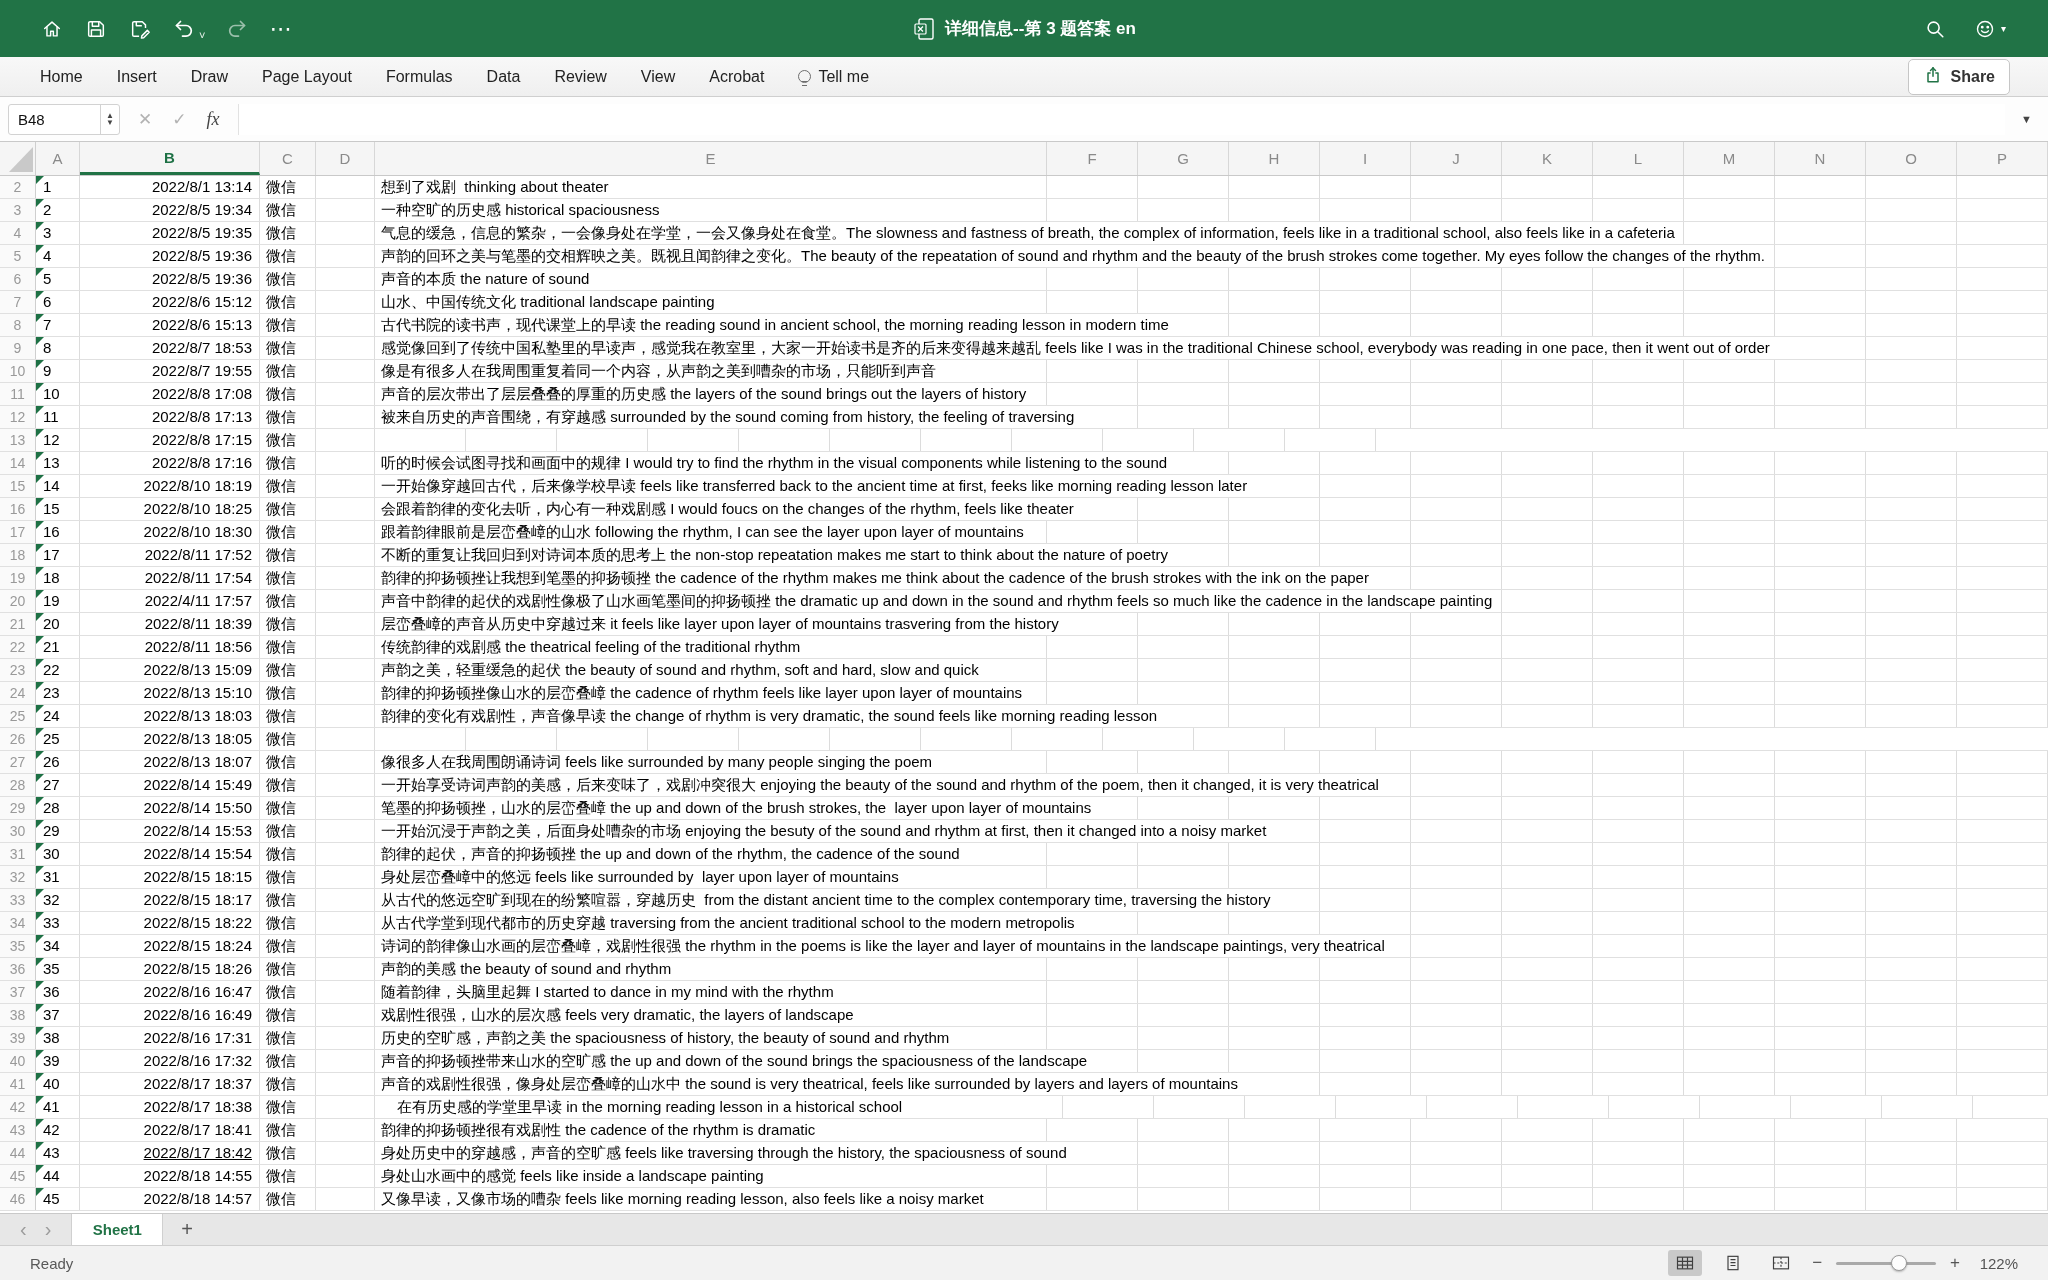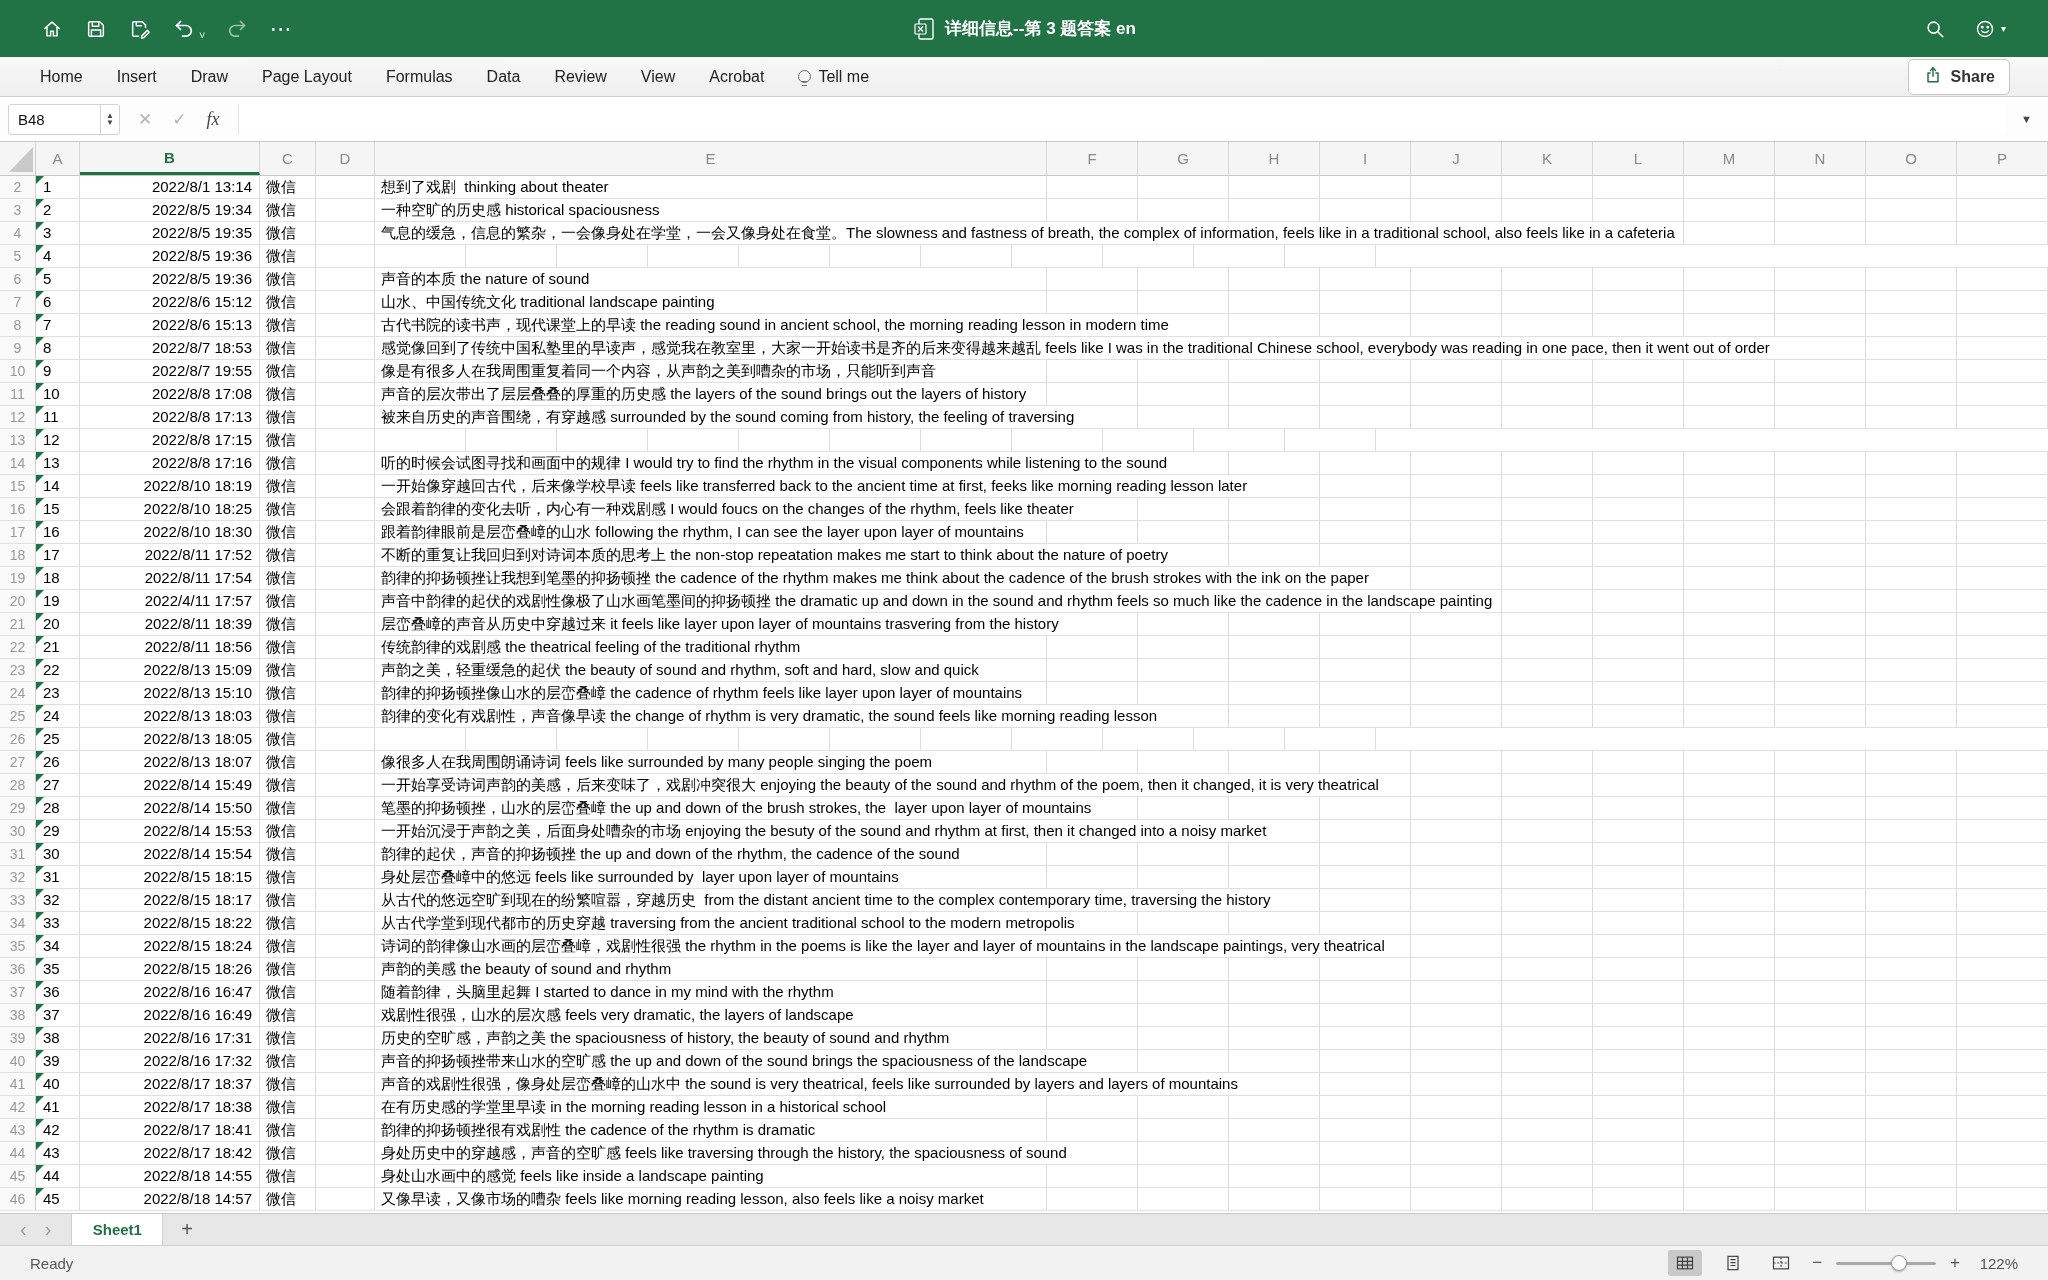--- a/index.html
+++ b/index.html
@@ -295,20 +295,21 @@
           <div class="cell" style="width: 91px;"></div>
           <div class="cell" style="width: 91px;"></div>
           <div class="cell" style="width: 91px;"></div>
         </div>
         <div class="grow">
           <div class="rownum">5</div>
           <div class="cell cell-a" style="width: 44px;"><span class="tri"></span>4</div>
           <div class="cell cell-b" style="width: 180px;">2022/8/5 19:36</div>
           <div class="cell cell-c" style="width: 56px;">微信</div>
           <div class="cell" style="width: 59px;"></div>
+          <div class="cell cell-e" style="width: 672px;"><span class="etext">声韵的回环之美与笔墨的交相辉映之美。既视且闻韵律之变化。The beauty of the repeatation of sound and rhythm and the beauty of the brush strokes come together. My eyes follow the changes of the rhythm.</span></div>
           <div class="cell" style="width: 91px;"></div>
           <div class="cell" style="width: 91px;"></div>
           <div class="cell" style="width: 91px;"></div>
           <div class="cell" style="width: 91px;"></div>
           <div class="cell" style="width: 91px;"></div>
           <div class="cell" style="width: 91px;"></div>
           <div class="cell" style="width: 91px;"></div>
           <div class="cell" style="width: 91px;"></div>
           <div class="cell" style="width: 91px;"></div>
           <div class="cell" style="width: 91px;"></div>
@@ -995,21 +996,21 @@
           <div class="cell" style="width: 91px;"></div>
           <div class="cell" style="width: 91px;"></div>
           <div class="cell" style="width: 91px;"></div>
         </div>
         <div class="grow">
           <div class="rownum">42</div>
           <div class="cell cell-a" style="width: 44px;"><span class="tri"></span>41</div>
           <div class="cell cell-b" style="width: 180px;">2022/8/17 18:38</div>
           <div class="cell cell-c" style="width: 56px;">微信</div>
           <div class="cell" style="width: 59px;"></div>
-          <div class="cell cell-e" style="width: 672px;"><span class="etext">在有历史感的学堂里早读 in the morning reading lesson in a historical school</span></div>
+          <div class="cell cell-e" style="width: 672px; margin-left: 16px;"><span class="etext">在有历史感的学堂里早读 in the morning reading lesson in a historical school</span></div>
           <div class="cell" style="width: 91px;"></div>
           <div class="cell" style="width: 91px;"></div>
           <div class="cell" style="width: 91px;"></div>
           <div class="cell" style="width: 91px;"></div>
           <div class="cell" style="width: 91px;"></div>
           <div class="cell" style="width: 91px;"></div>
           <div class="cell" style="width: 91px;"></div>
           <div class="cell" style="width: 91px;"></div>
           <div class="cell" style="width: 91px;"></div>
           <div class="cell" style="width: 91px;"></div>
@@ -1030,21 +1031,21 @@
           <div class="cell" style="width: 91px;"></div>
           <div class="cell" style="width: 91px;"></div>
           <div class="cell" style="width: 91px;"></div>
           <div class="cell" style="width: 91px;"></div>
           <div class="cell" style="width: 91px;"></div>
           <div class="cell" style="width: 91px;"></div>
         </div>
         <div class="grow">
           <div class="rownum">44</div>
           <div class="cell cell-a" style="width: 44px;"><span class="tri"></span>43</div>
-          <div class="cell cell-b" style="width: 180px;">2022/8/17 18:42</div>
+          <div class="cell cell-b" style="width: 180px; text-decoration: underline;">2022/8/17 18:42</div>
           <div class="cell cell-c" style="width: 56px;">微信</div>
           <div class="cell" style="width: 59px;"></div>
           <div class="cell cell-e" style="width: 672px;"><span class="etext">身处历史中的穿越感，声音的空旷感 feels like traversing through the history, the spaciousness of sound</span></div>
           <div class="cell" style="width: 91px;"></div>
           <div class="cell" style="width: 91px;"></div>
           <div class="cell" style="width: 91px;"></div>
           <div class="cell" style="width: 91px;"></div>
           <div class="cell" style="width: 91px;"></div>
           <div class="cell" style="width: 91px;"></div>
           <div class="cell" style="width: 91px;"></div>

